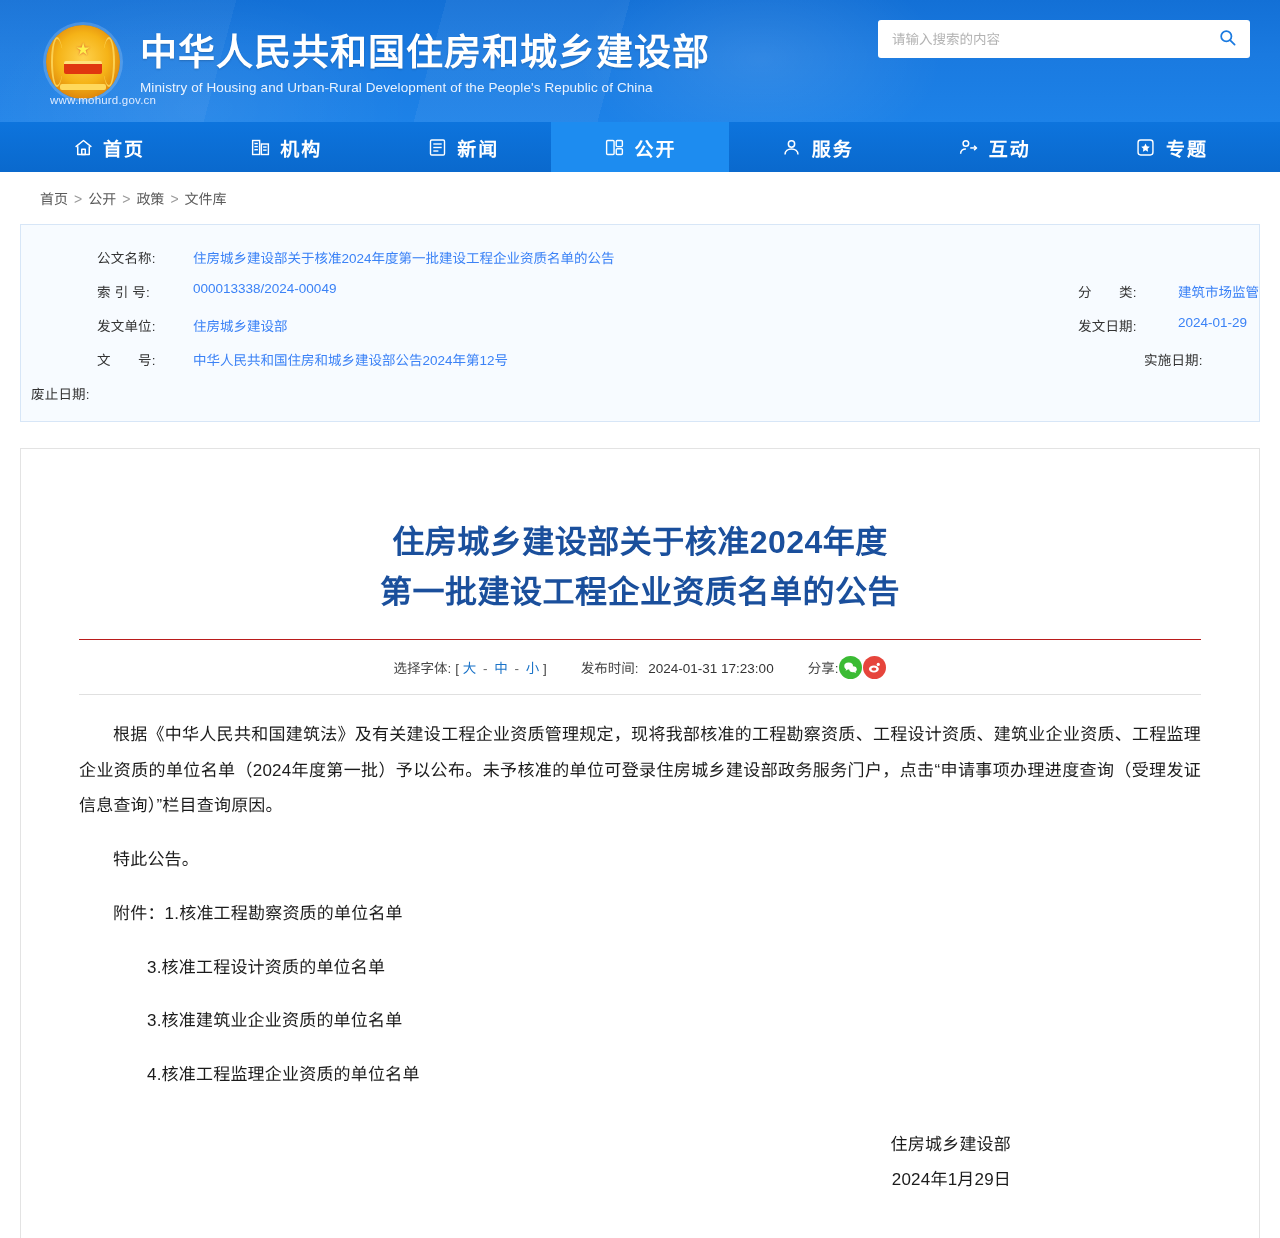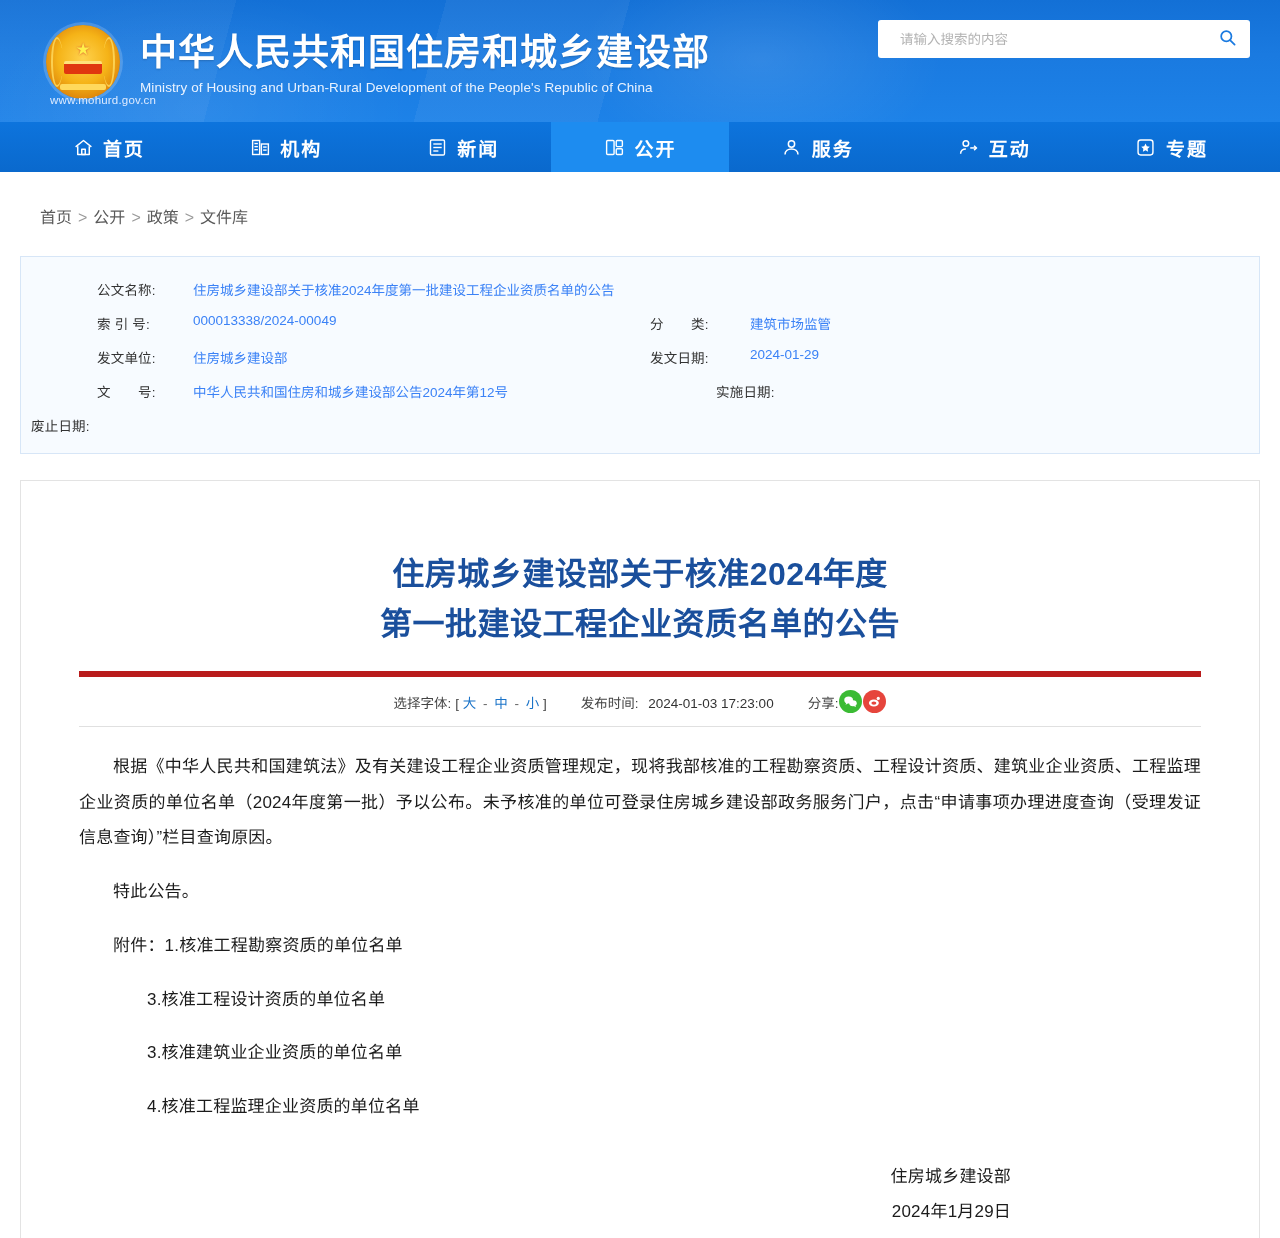--- a/index.html
+++ b/index.html
@@ -100,21 +100,20 @@
   }
 
   .search-box {
     position: absolute;
     right: 10px; top: 20px;
     width: 372px; height: 38px;
     background: #fff;
     border-radius: 3px;
     display: flex;
     align-items: center;
-    padding-left: 8px;
   }
   .search-input {
     flex: 1;
     height: 36px;
     border: none;
     outline: none;
     padding: 0 14px;
     font-size: 13.5px;
     color: #333;
     background: transparent;
@@ -154,39 +153,39 @@
   }
   .nav-item.active { background: #1d8cf0; }
   .nav-icon {
     width: 22px; height: 22px;
     display: inline-flex; align-items: center; justify-content: center;
   }
   .nav-icon svg { width: 21px; height: 21px; }
 
   
   .breadcrumb {
-    width: 1240px; margin: 16px auto;
+    width: 1240px; margin: 0 auto;
     padding: 16px 20px 12px 20px;
-    font-size: 16px;
+    font-size: 14px;
     color: #5a5a5a;
   }
   .breadcrumb a { color: #5a5a5a; text-decoration: none; }
   .breadcrumb .sep { margin: 0 6px; color: #9a9a9a; }
 
   
   .meta-card {
     width: 1240px;
     margin: 4px auto 0 auto;
     border: 1px solid #d7e6f7;
     background: #f7fbff;
     padding: 22px 0 18px 0;
   }
   .meta-grid {
     display: grid;
-    grid-template-columns: 1fr 1fr;
+    grid-template-columns: 1fr;
     row-gap: 14px;
   }
   .meta-row { display: flex; font-size: 13.5px; color: #333; }
   .meta-label {
     color: #333;
     padding-left: 76px;
     width: 172px;
     flex: none;
     letter-spacing: .2px;
   }
@@ -207,21 +206,21 @@
   .article-title {
     text-align: center;
     font-size: 32px;
     font-weight: bold;
     color: #1a4f9c;
     line-height: 1.55;
     letter-spacing: .5px;
     padding: 0 60px;
   }
   .article-toolbar {
-    border-top: 6px solid #b91c1c;
+    border-top: 1px solid #b91c1c;
     border-bottom: 1px solid #e0e0e0;
     height: 56px;
     display: flex;
     align-items: center;
     justify-content: center;
     gap: 34px;
     font-size: 13.5px;
     color: #444;
   }
   .font-select { color: #444; }
@@ -427,21 +426,21 @@
       <a class="font-size-link">大</a>
       <span class="font-sep">-</span>
       <a class="font-size-link">中</a>
       <span class="font-sep">-</span>
       <a class="font-size-link">小</a>
       <span class="brk">]</span>
     </div>
 
     <div class="pubtime">
       <span class="ptlabel">发布时间:</span>
-      <span class="ptvalue">2024-01-03 17:23:00</span>
+      <span class="ptvalue">2024-01-31 17:23:00</span>
     </div>
 
     <div class="share">
       <span class="slabel">分享:</span>
       <span class="share-icon share-wechat">
         <svg viewBox="0 0 24 24" fill="#ffffff">
           <ellipse cx="9" cy="9.6" rx="7" ry="5.6"></ellipse>
           <polygon points="5.5,13.6 4,17.2 8,15.2"></polygon>
           <ellipse cx="16" cy="14.6" rx="6" ry="4.8"></ellipse>
           <polygon points="19.5,18.1 21,20.8 17.6,19.4"></polygon>

